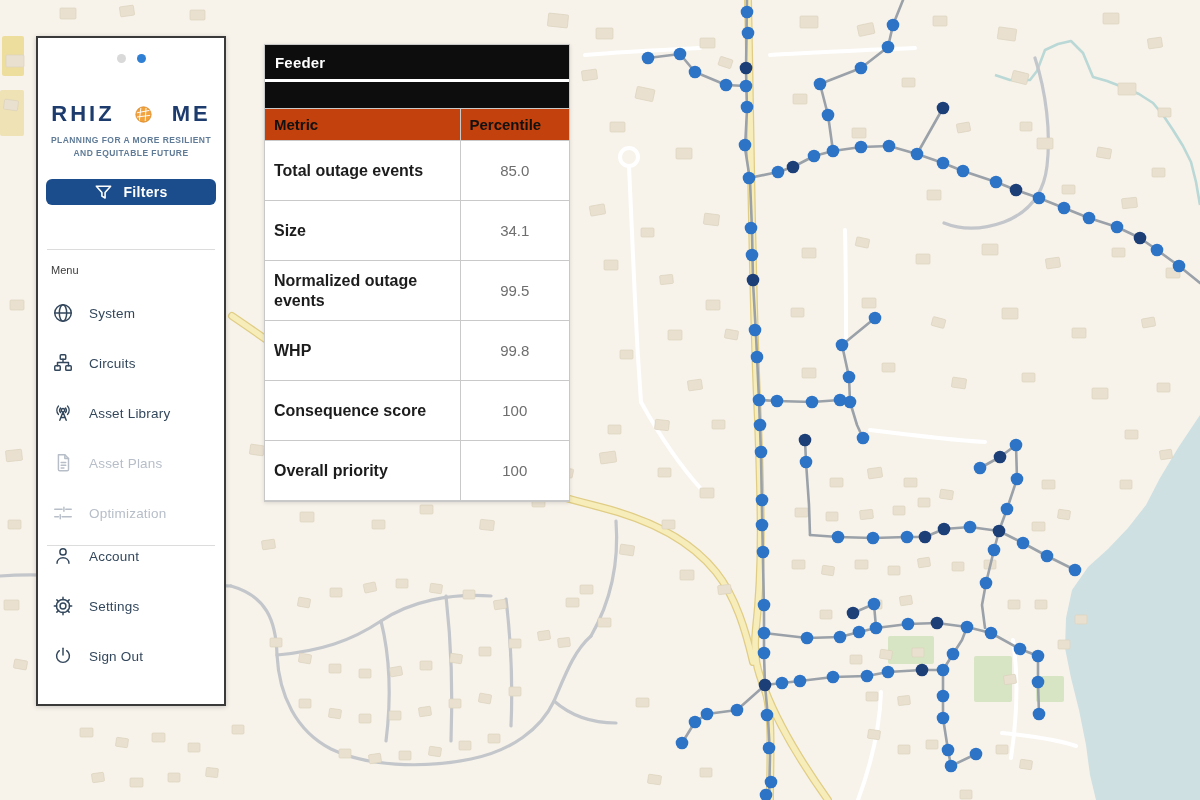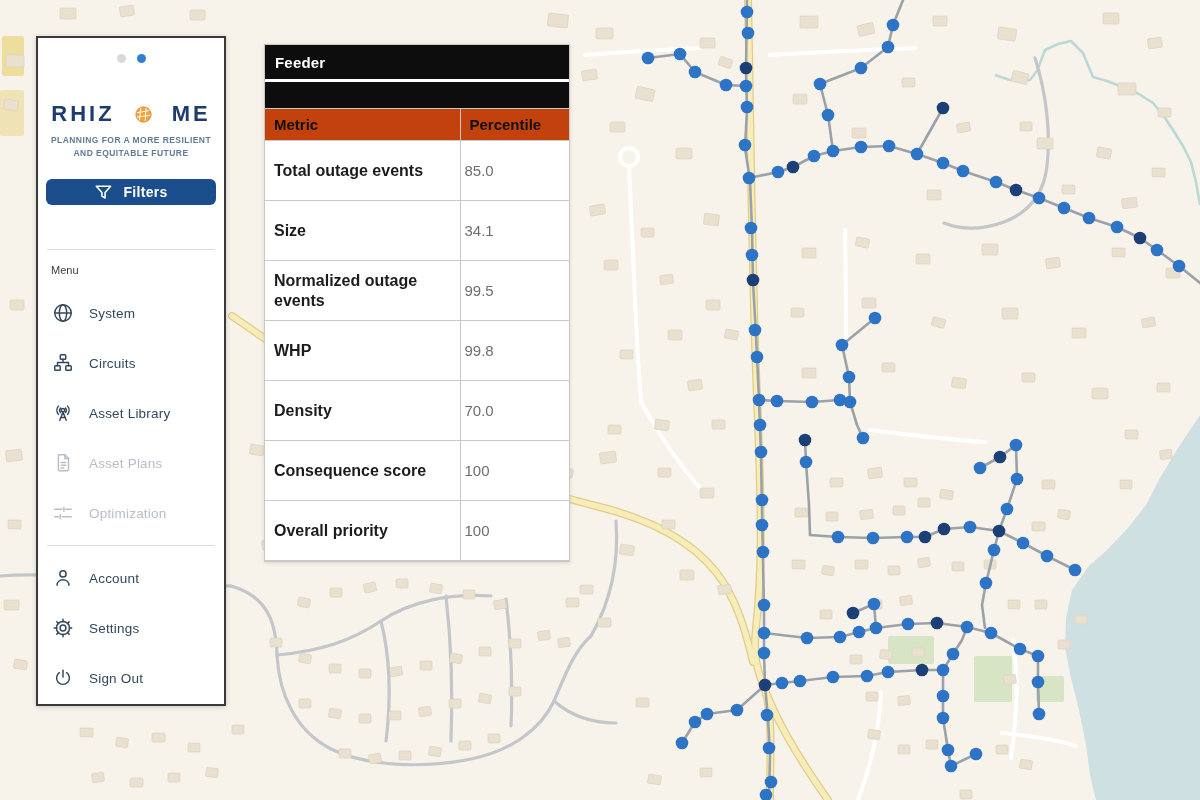--- a/index.html
+++ b/index.html
@@ -27,42 +27,42 @@
   .tagline{margin-top:7px;font-size:8.5px;font-weight:600;color:#5f7b97;letter-spacing:.45px;line-height:1.5;}
   .filters-btn{
     position:absolute;left:8px;top:141px;width:170px;height:26px;
     background:#1b4d8c;border:none;border-radius:6px;cursor:pointer;
     display:flex;align-items:center;justify-content:center;gap:10px;
     color:#ffffff;font-size:14px;font-weight:600;font-family:inherit;letter-spacing:.3px;
   }
   .divider{position:absolute;left:9px;right:9px;height:0;border-top:1px solid #dcdcdc;}
   .menu-label{position:absolute;left:13px;top:226px;font-size:11px;color:#3c3c3c;}
   .menu-list{position:absolute;left:0;top:250px;width:100%;}
-  .menu-list.footer{top:515px;}
+  .menu-list.footer{top:493px;}
   .mi{display:flex;align-items:center;height:50px;padding-left:14px;gap:15px;color:#33475c;cursor:pointer;}
   .mi.disabled{color:#b7bec8;cursor:default;}
   .mi-icon{width:22px;height:22px;flex:0 0 22px;}
   .mi-icon svg{width:22px;height:22px;stroke:currentColor;fill:none;stroke-width:1.6;stroke-linecap:round;stroke-linejoin:round;}
   .mi-label{font-size:13.5px;letter-spacing:.2px;}
 
   
   .feeder-panel{
     position:absolute;left:264px;top:44px;width:306px;
     background:#ffffff;border:1px solid #c8c8c8;box-sizing:border-box;
     box-shadow:0 1px 4px rgba(0,0,0,.12);
   }
   .fp-titlebar{background:#0d0d0d;color:#ffffff;font-size:15px;font-weight:bold;
     padding:9px 20px 8px 10px;letter-spacing:.2px;}
   .fp-subbar{background:#0d0d0d;height:26px;margin-top:3px;color:#ffffff;font-size:14px;padding:0 10px;line-height:26px;}
   table.fp{border-collapse:collapse;width:100%;table-layout:fixed;}
   table.fp td,table.fp th{border:1px solid #c9c9c9;border-left:none;}
   table.fp td:last-child,table.fp th:last-child{border-right:none;}
   table.fp th{font-size:15px;font-weight:bold;color:#111111;text-align:left;padding:7px 9px;background:#c2410c;}
   table.fp td.metric{font-size:16px;font-weight:bold;color:#1c1c1c;padding:7px 9px;line-height:1.25;}
-  table.fp td.value{font-size:15px;color:#6e6e6e;text-align:left;padding:21px 4px;}
+  table.fp td.value{font-size:15px;color:#6e6e6e;text-align:center;padding:21px 4px;}
   .col-metric{width:195px;}
 </style>
 </head>
 <body>
 
 <svg id="map-svg" viewBox="0 0 1200 800" xmlns="http://www.w3.org/2000/svg">
     <rect x="0" y="0" width="1200" height="800" fill="#f7f3eb"></rect>
     <g>
       <polygon points="1200,415 1178,448 1160,478 1146,505 1128,528 1108,549 1088,567 1072,590 1066,618 1065,648 1071,678 1079,710 1086,745 1090,775 1096,800 1200,800" fill="#cfe0e2"></polygon>
       <path d="M995,75 L1010,80 L1030,80 L1037,71 L1045,50 L1058,44 L1071,41 L1083,53 L1093,77 L1107,81 L1120,86 L1139,94 L1153,103 L1163,115 L1173,130 L1183,146 L1191,162 L1196,182 L1200,205" fill="none" stroke="#b9d8d6" stroke-width="2.6" stroke-linejoin="round"></path>
@@ -443,24 +443,20 @@
       </tr>
       <tr>
         <td class="metric">Normalized outage events</td>
         <td class="value">99.5</td>
       </tr>
       <tr>
         <td class="metric">WHP</td>
         <td class="value">99.8</td>
       </tr>
       <tr>
-        <td class="metric">Density</td>
-        <td class="value">70.0</td>
-      </tr>
-      <tr>
         <td class="metric">Consequence score</td>
         <td class="value">100</td>
       </tr>
       <tr>
         <td class="metric">Overall priority</td>
         <td class="value">100</td>
       </tr>
     </tbody>
   </table>
 </div>

